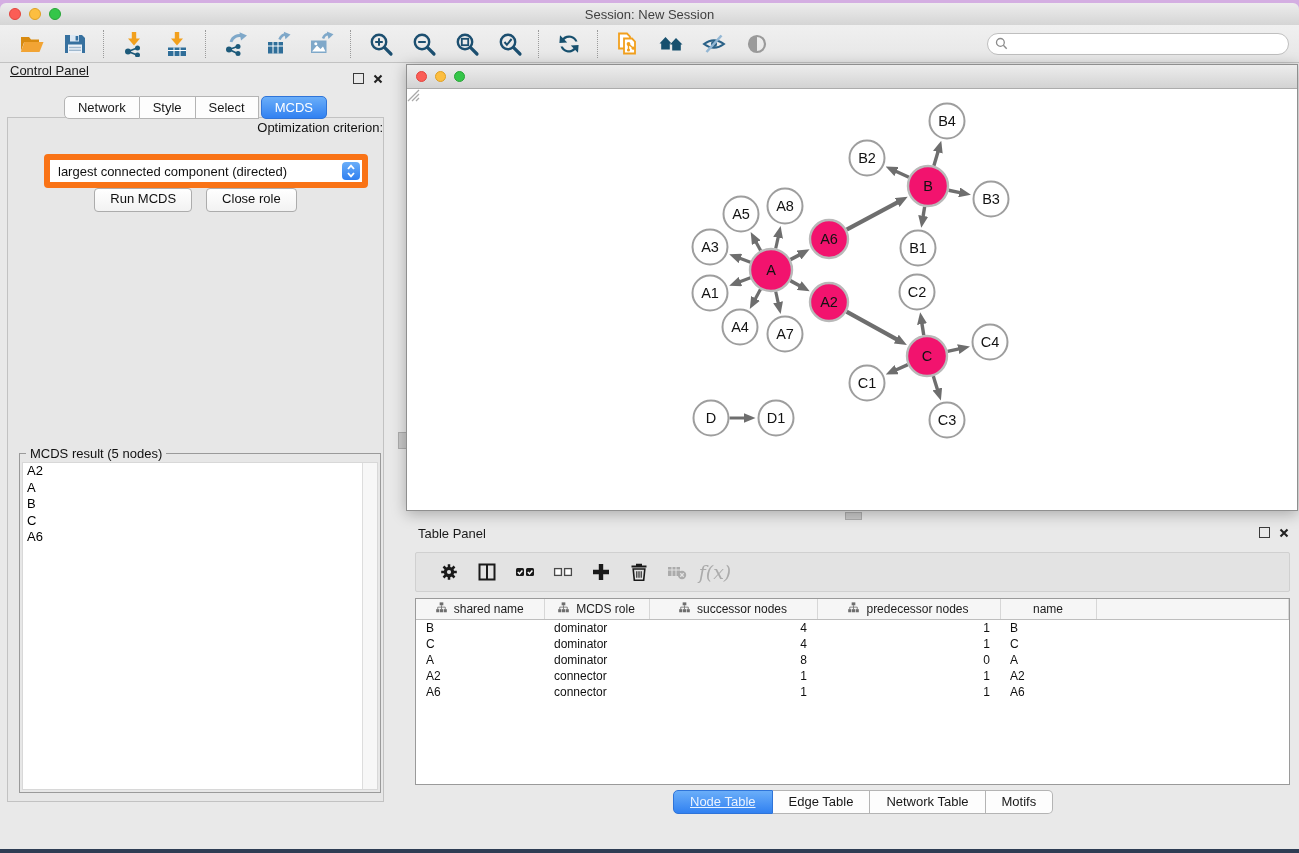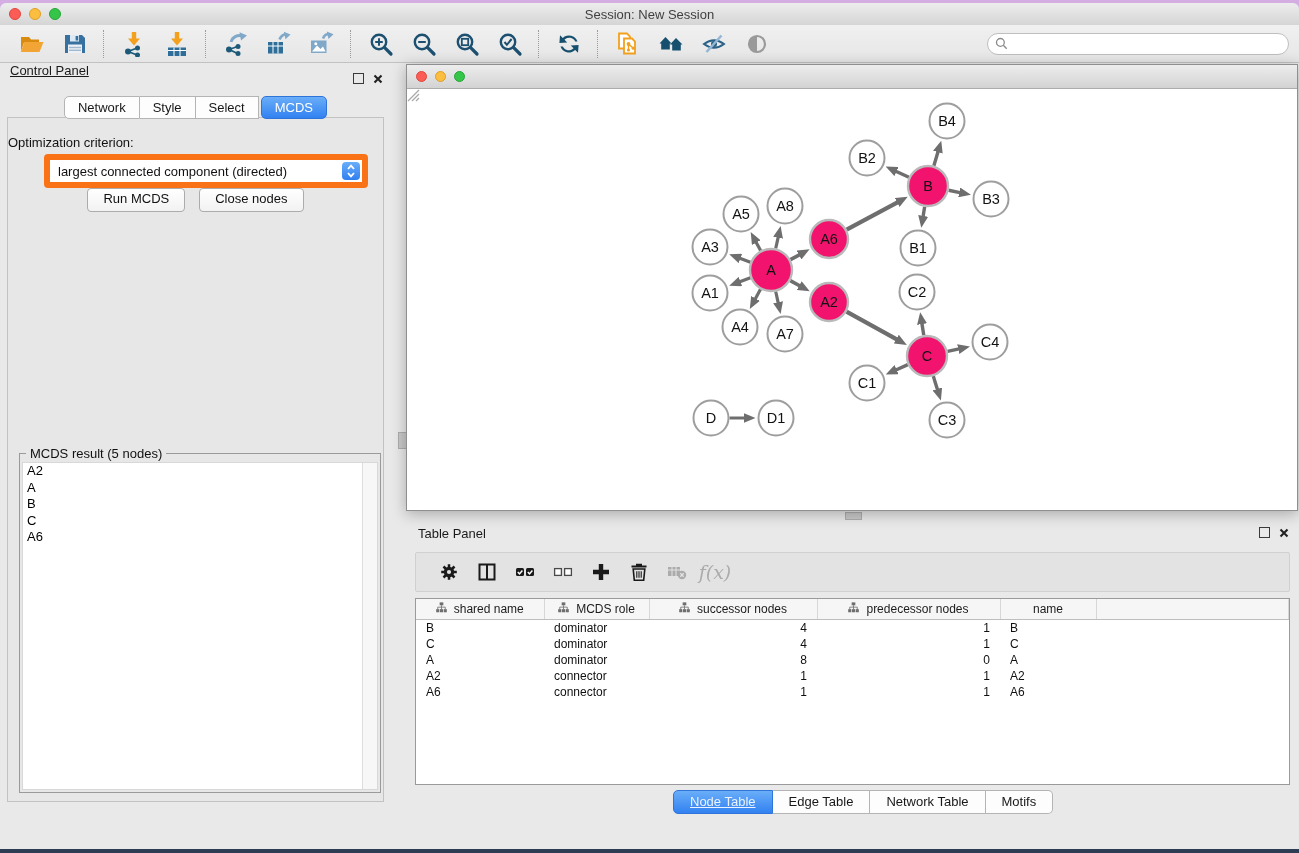--- a/index.html
+++ b/index.html
@@ -38,21 +38,21 @@
   .cp-header{position:absolute;top:0;left:10px;text-decoration:underline;}
   .cp-icons{position:absolute;top:10px;right:8px;display:flex;gap:9px;align-items:center;}
   .cp-tabs{position:absolute;top:33px;left:0;right:0;display:flex;justify-content:center;z-index:2;}
   .seg-tab{height:21px;line-height:21px;padding:0 13px;font-size:13px;color:#181818;
     background:#FDFDFD;border:1px solid #B4B4B4;border-left-width:0;cursor:default;}
   .seg-tab.first{border-left-width:1px;border-radius:5px 0 0 5px;}
   .seg-tab.active{background:linear-gradient(#6AAEF9,#3181F1);color:#fff;
     border:1px solid #2F74D8;border-radius:5px;margin-left:2px;}
   .cp-content{position:absolute;left:7px;right:7px;top:54px;bottom:16px;
     background:#E7E7E7;border:1px solid #C2C2C2;}
-  .opt-label{margin-top:17px;text-align:left;font-size:13px;color:#111;}
+  .opt-label{margin-top:2px;text-align:right;font-size:13px;color:#111;}
   .dropdown{position:absolute;left:36px;top:36px;width:312px;height:22px;background:#fff;
     border:6px solid #f97316;border-radius:4px;display:flex;align-items:center;}
   .dropdown .val{flex:1;font-size:13px;color:#111;padding-left:8px;white-space:nowrap;overflow:hidden;}
   .dd-stepper{width:18px;height:18px;margin-right:2px;border-radius:4px;
     background:linear-gradient(#6AAEF9,#2F7FF0);display:flex;align-items:center;justify-content:center;}
   .btn-row{position:absolute;top:70px;left:0;right:0;display:flex;justify-content:center;gap:14px;}
   .push-btn{height:22px;line-height:20px;padding:0 15px;font-size:13px;color:#111;
     background:linear-gradient(#FFFFFF,#F2F2F2);border:1px solid #ACACAC;border-radius:4px;cursor:default;}
   .result-group{position:absolute;left:11px;width:362px;top:335px;height:340px;
     border:1px solid #9A9A9A;box-sizing:border-box;}
@@ -291,21 +291,21 @@
         <span class="val">largest connected component (directed)</span>
         <span class="dd-stepper">
           <svg viewBox="0 0 10 16" width="10" height="16">
             <path d="M2 6 L5 2.6 L8 6" stroke="#fff" stroke-width="1.8" fill="none"></path>
             <path d="M2 10 L5 13.4 L8 10" stroke="#fff" stroke-width="1.8" fill="none"></path>
           </svg>
         </span>
       </div>
       <div class="btn-row">
         <span class="push-btn">Run MCDS</span>
-        <span class="push-btn">Close nodes</span>
+        <span class="push-btn">Close role</span>
       </div>
       <div class="result-group">
         <span class="legend">MCDS result (5 nodes)</span>
         <div class="result-list" id="result-list">
 
         <div class="result-item">A2</div>
             <div class="result-item">A</div>
             <div class="result-item">B</div>
             <div class="result-item">C</div>
             <div class="result-item">A6</div>

